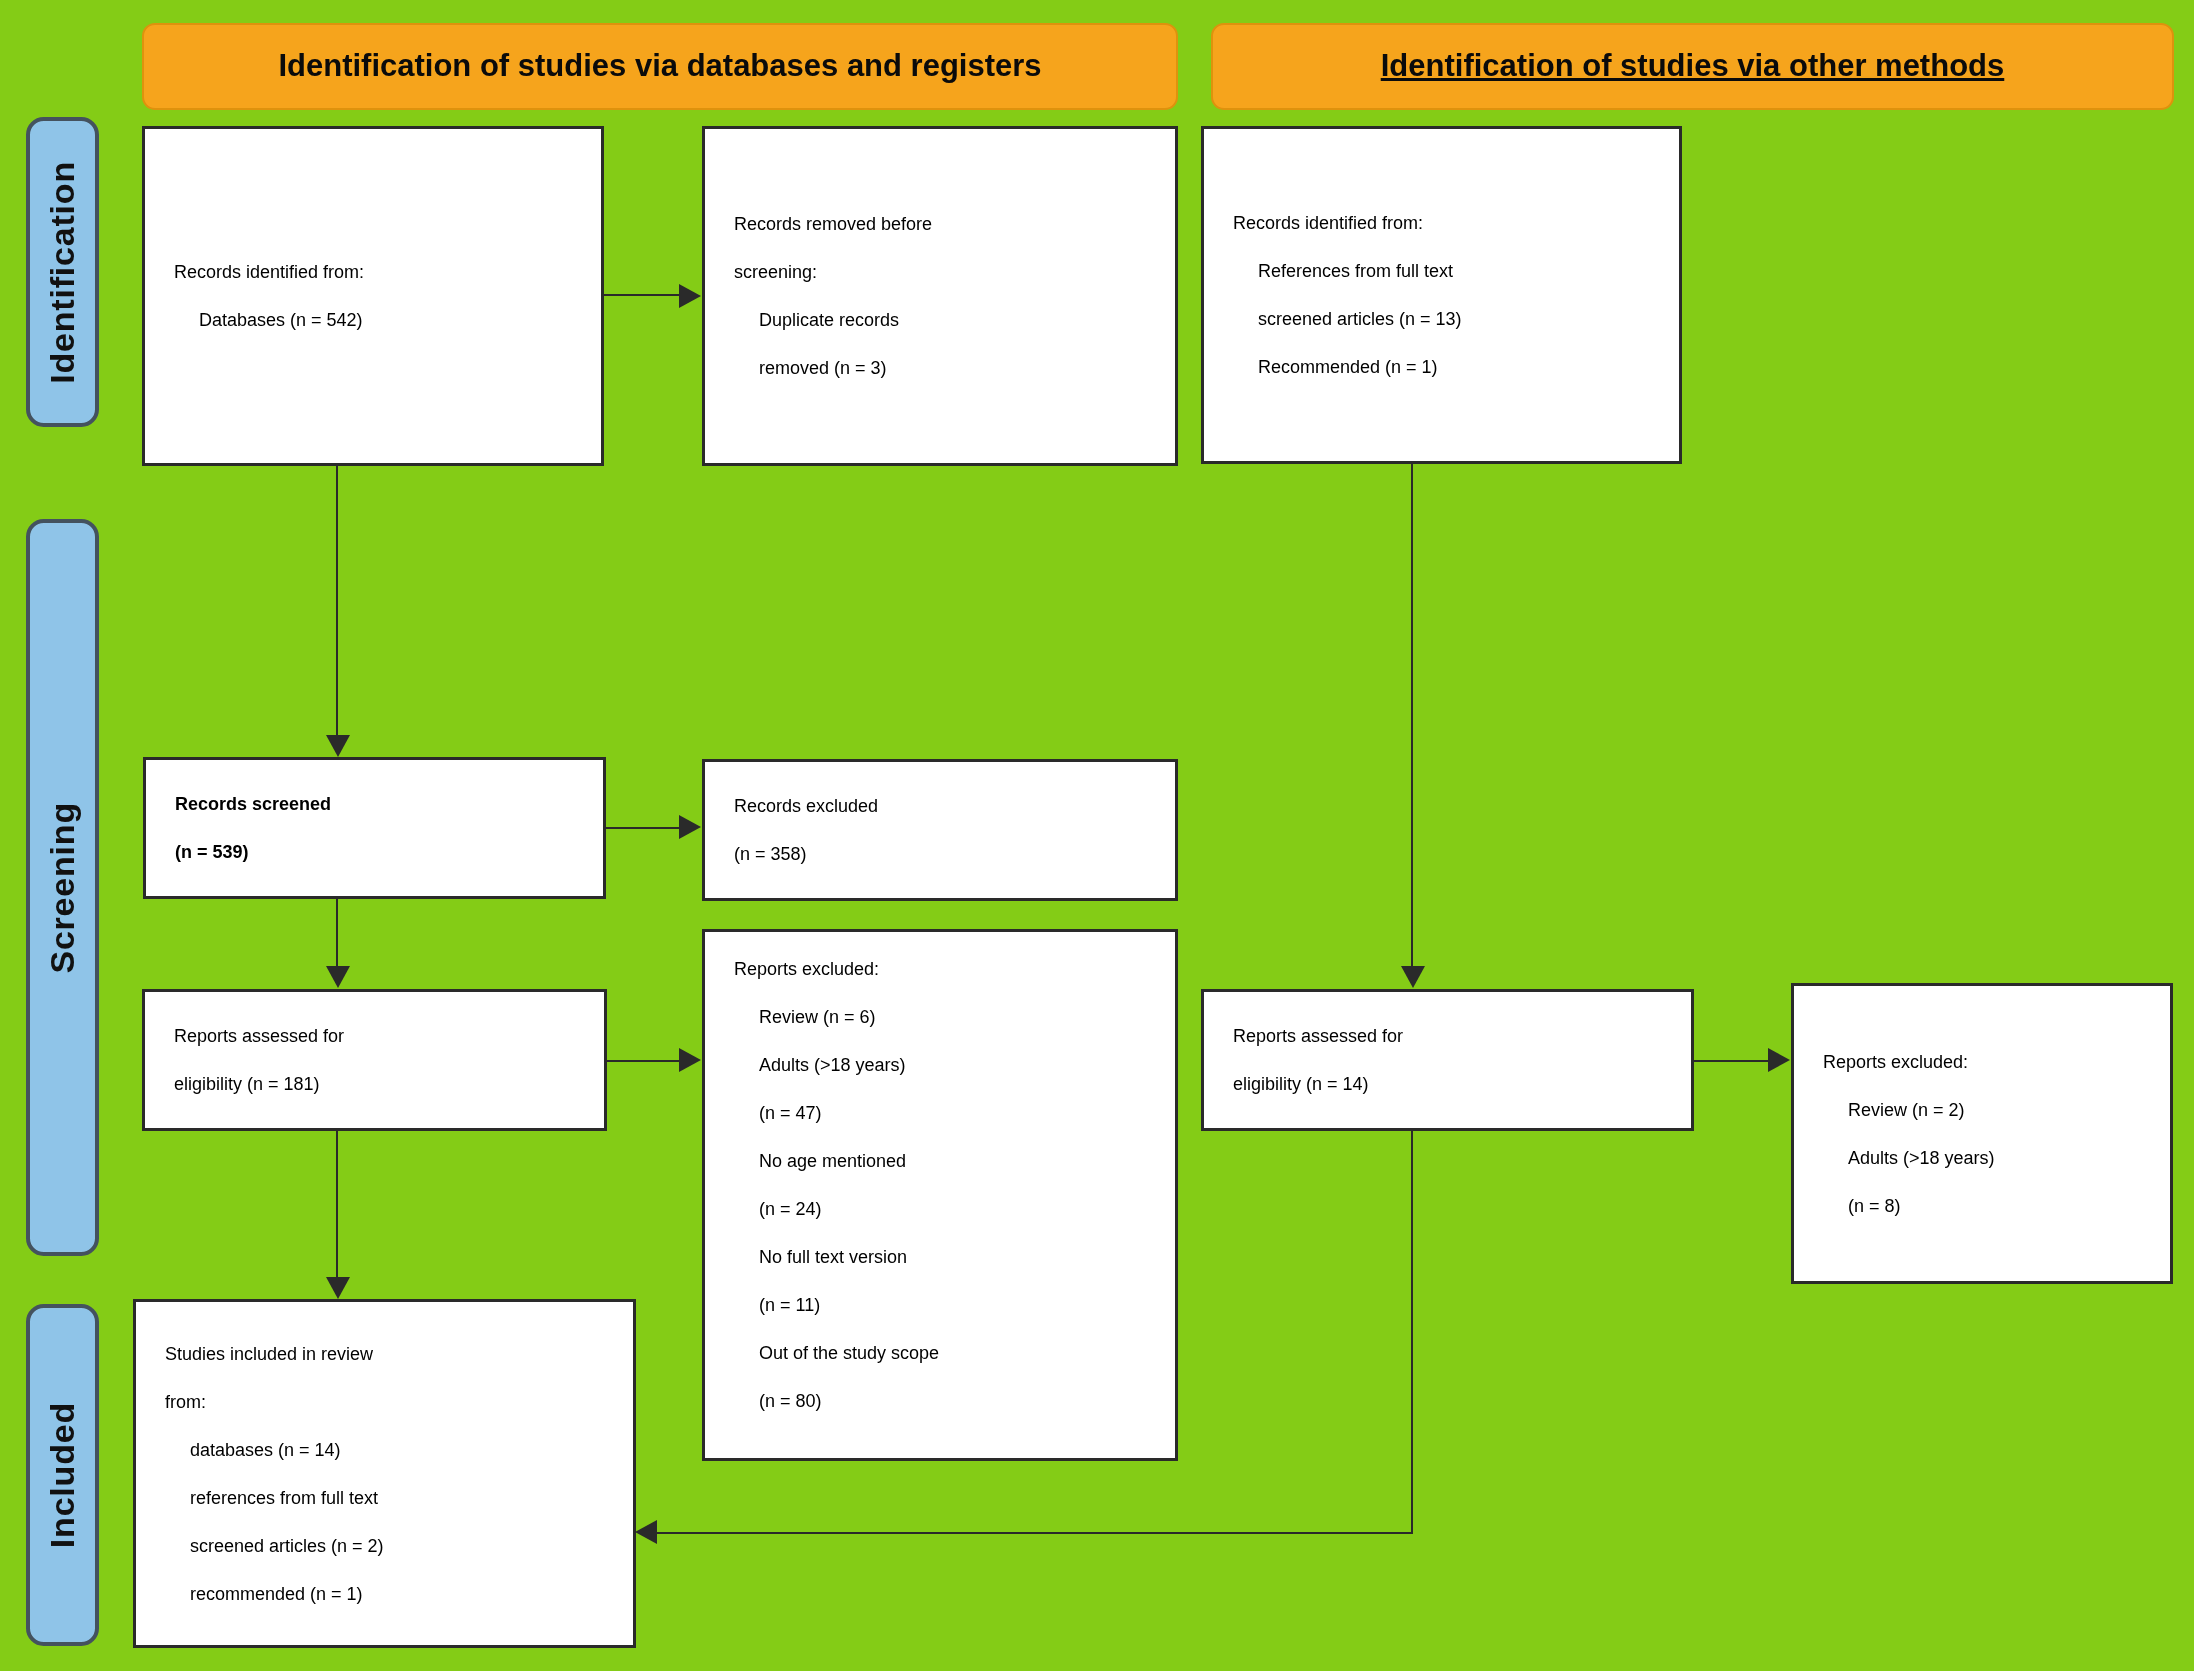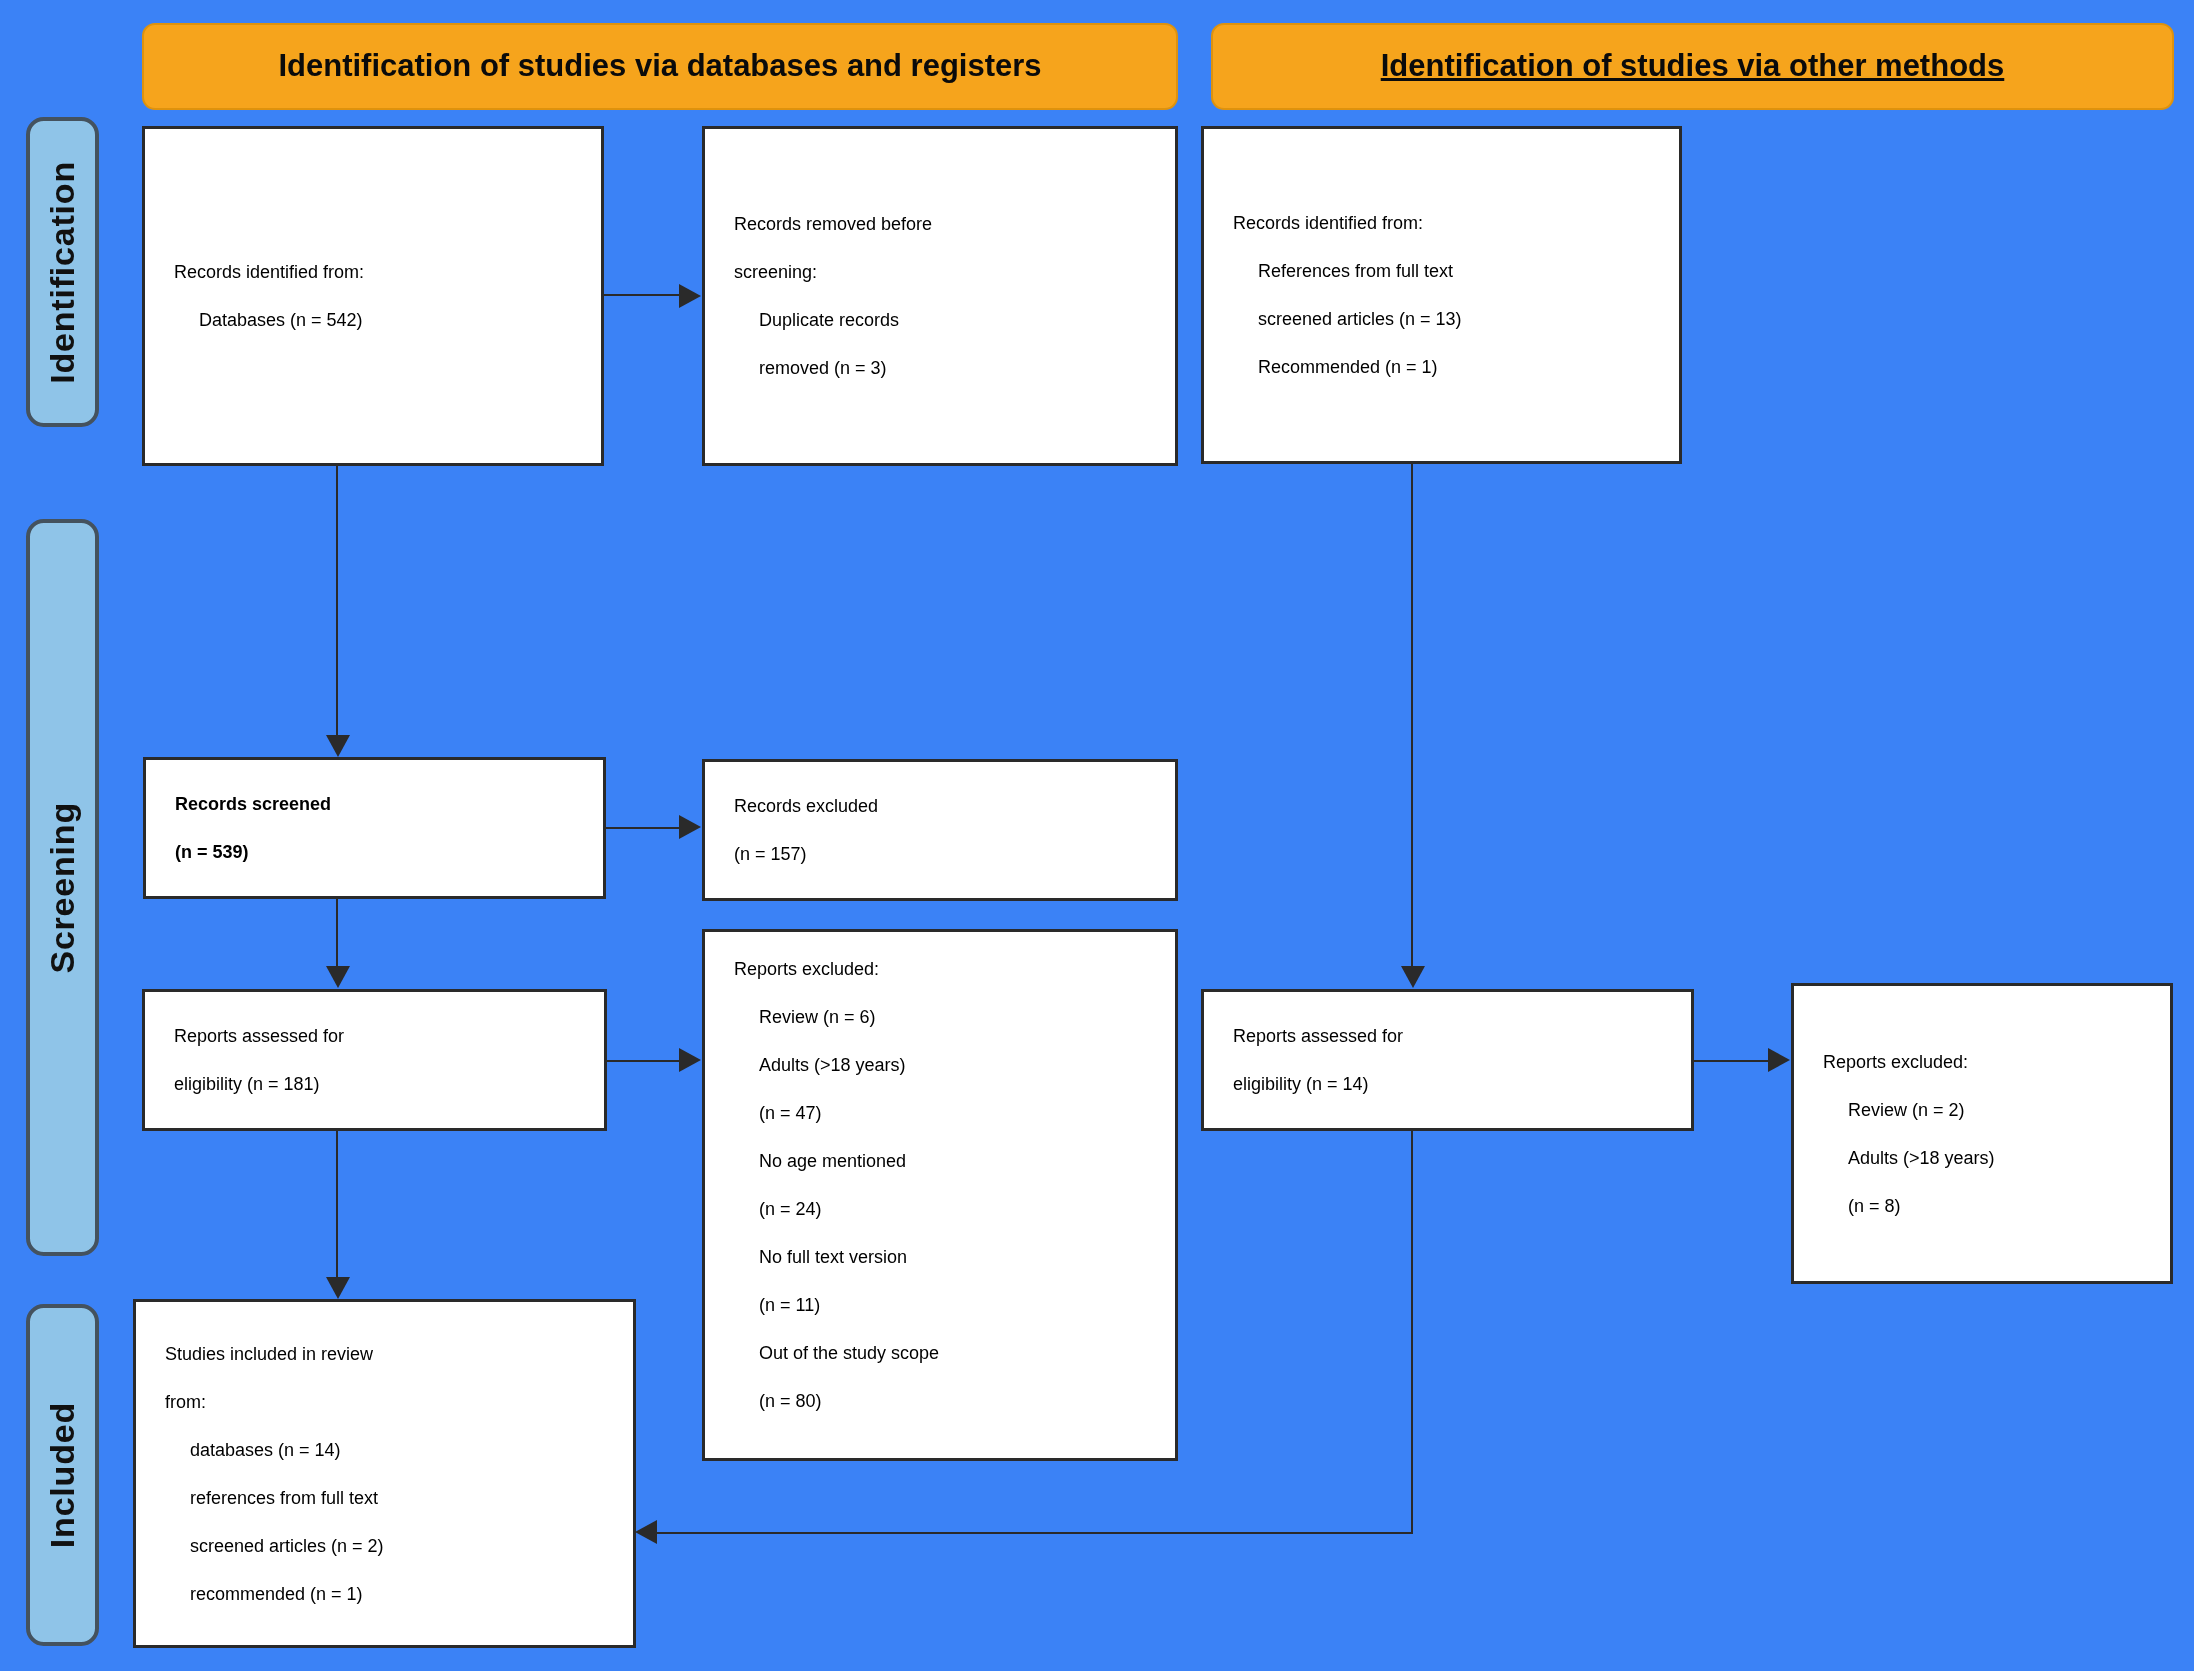--- a/index.html
+++ b/index.html
@@ -1,17 +1,17 @@
 <!DOCTYPE html>
 <html style="--banner-bg: #F6A41C; --banner-border: #DE920D; --stage-bg: #8FC4E8; --stage-border: #44525E; --box-border: #2A2A2A; --arrow: #2A2A2A; --text: #000000;font-size:13px"><head>
 <meta charset="utf-8">
 <style>
   html,body{margin:0;padding:0;background:#ffffff;}
   #prisma-canvas{
-    position:relative;width:2194px;height:1672px;background:#3b82f6;
+    position:relative;width:2194px;height:1672px;background:#84cc16;
     font-family:"Liberation Sans","DejaVu Sans",sans-serif;color:var(--text,#000);
     overflow:hidden;
   }
   .banner{
     position:absolute;display:flex;align-items:center;justify-content:center;
     background:var(--banner-bg,#F6A41C);border:2.4px solid var(--banner-border,#DE920D);
     border-radius:13px;font-weight:bold;font-size:31px;color:#0b0b0b;text-align:center;
     box-sizing:border-box;
   }
   .stage-pill{
@@ -80,21 +80,21 @@
      screened articles (n = 13)
      Recommended (n = 1)</div>
   </div>
 
   <div class="fbox" style="left:143px;top:757px;width:463px;height:142px;font-weight:bold;">
     <div class="box-text">Records screened
 (n = 539)</div>
   </div>
   <div class="fbox" style="left:702px;top:759px;width:476px;height:142px;">
     <div class="box-text">Records excluded
-(n = 157)</div>
+(n = 358)</div>
   </div>
   <div class="fbox" style="left:142px;top:989px;width:465px;height:142px;">
     <div class="box-text">Reports assessed for
 eligibility (n = 181)</div>
   </div>
   <div class="fbox top-align" style="left:702px;top:929px;width:476px;height:532px;">
     <div class="box-text">Reports excluded:
      Review (n = 6)
      Adults (&gt;18 years)
      (n = 47)

